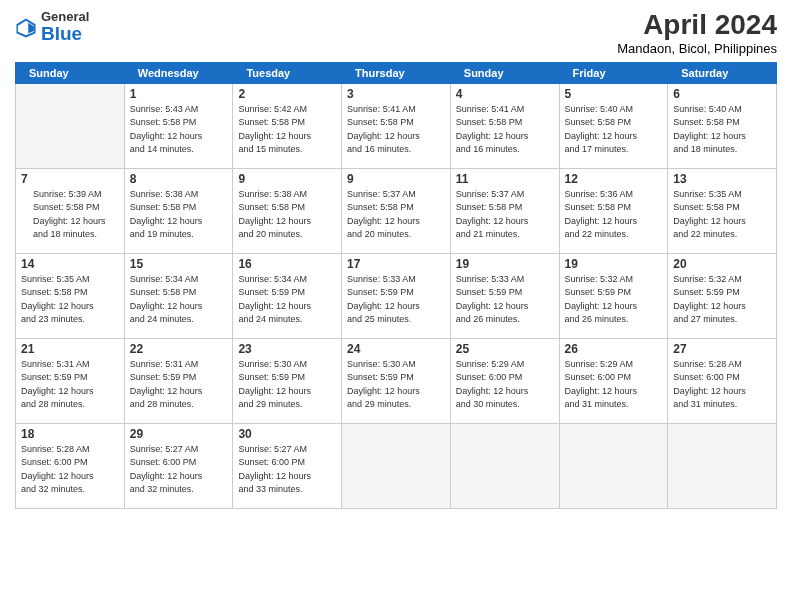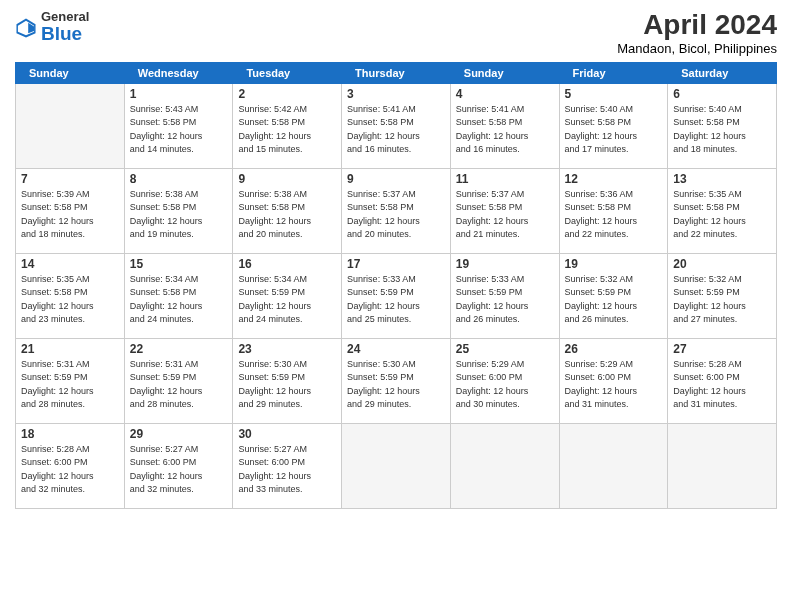--- a/index.html
+++ b/index.html
@@ -179,21 +179,21 @@
             <span class="day-number">6</span>
             <div class="day-info" style="white-space: pre-line;">Sunrise: 5:40 AM
 Sunset: 5:58 PM
 Daylight: 12 hours
 and 18 minutes.</div>
           </td>
         </tr>
         <tr>
           <td>
             <span class="day-number">7</span>
-            <div class="day-info" style="white-space: pre-line;">Sunrise: 5:39 AM
+            <div class="day-info" style="white-space: pre-line; margin-left: 12px;">Sunrise: 5:39 AM
 Sunset: 5:58 PM
 Daylight: 12 hours
 and 18 minutes.</div>
           </td>
           <td>
             <span class="day-number">8</span>
             <div class="day-info" style="white-space: pre-line;">Sunrise: 5:38 AM
 Sunset: 5:58 PM
 Daylight: 12 hours
 and 19 minutes.</div>

